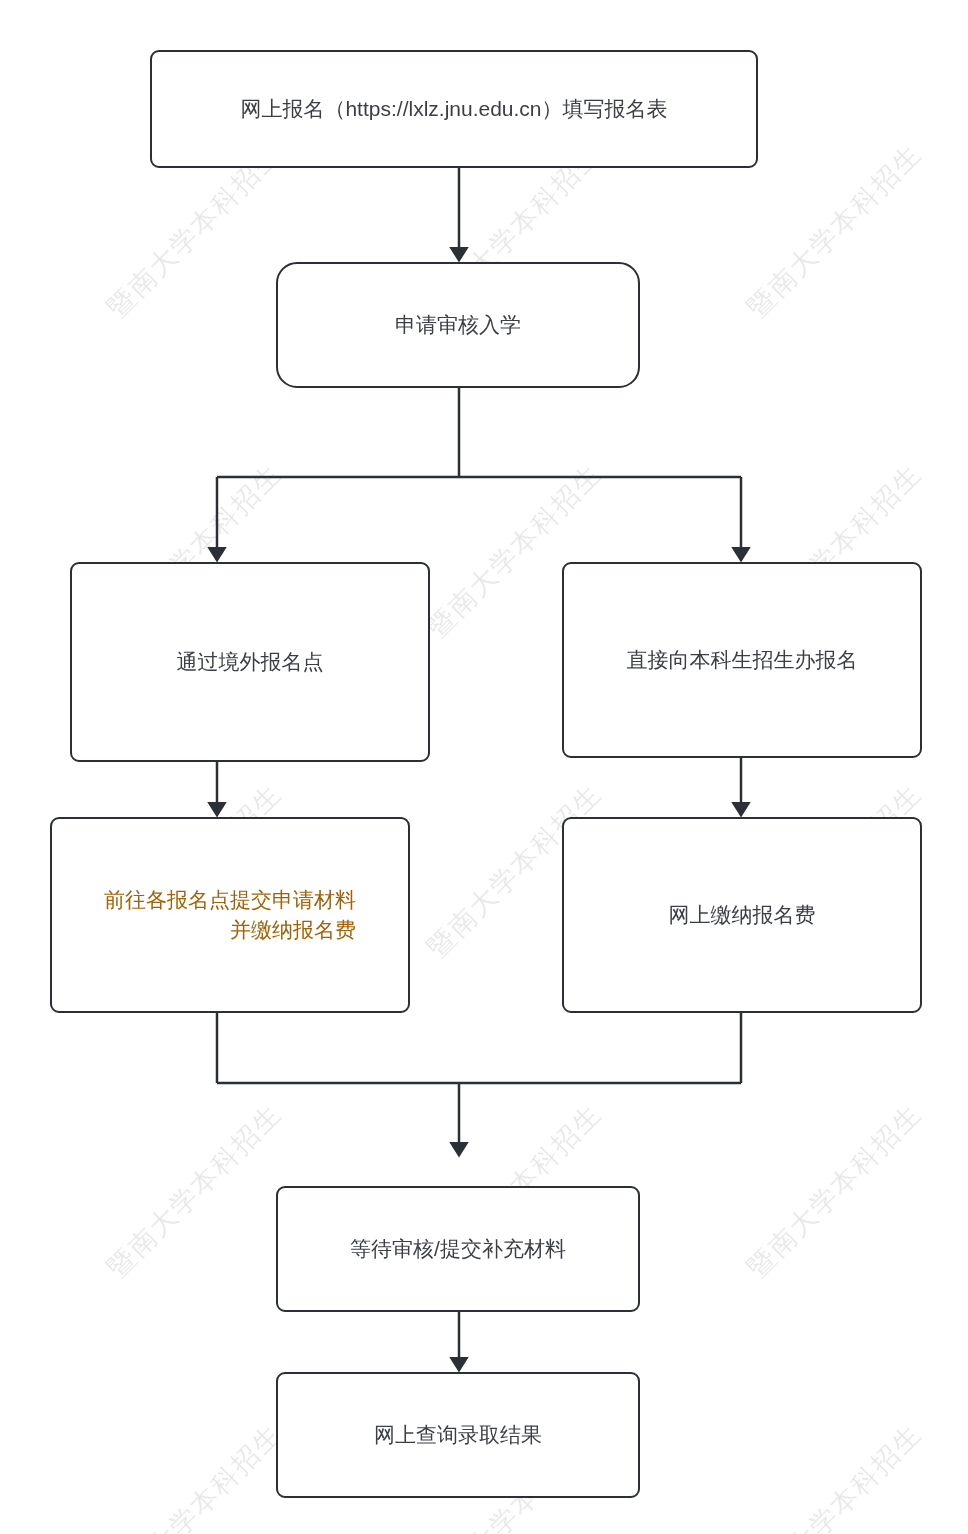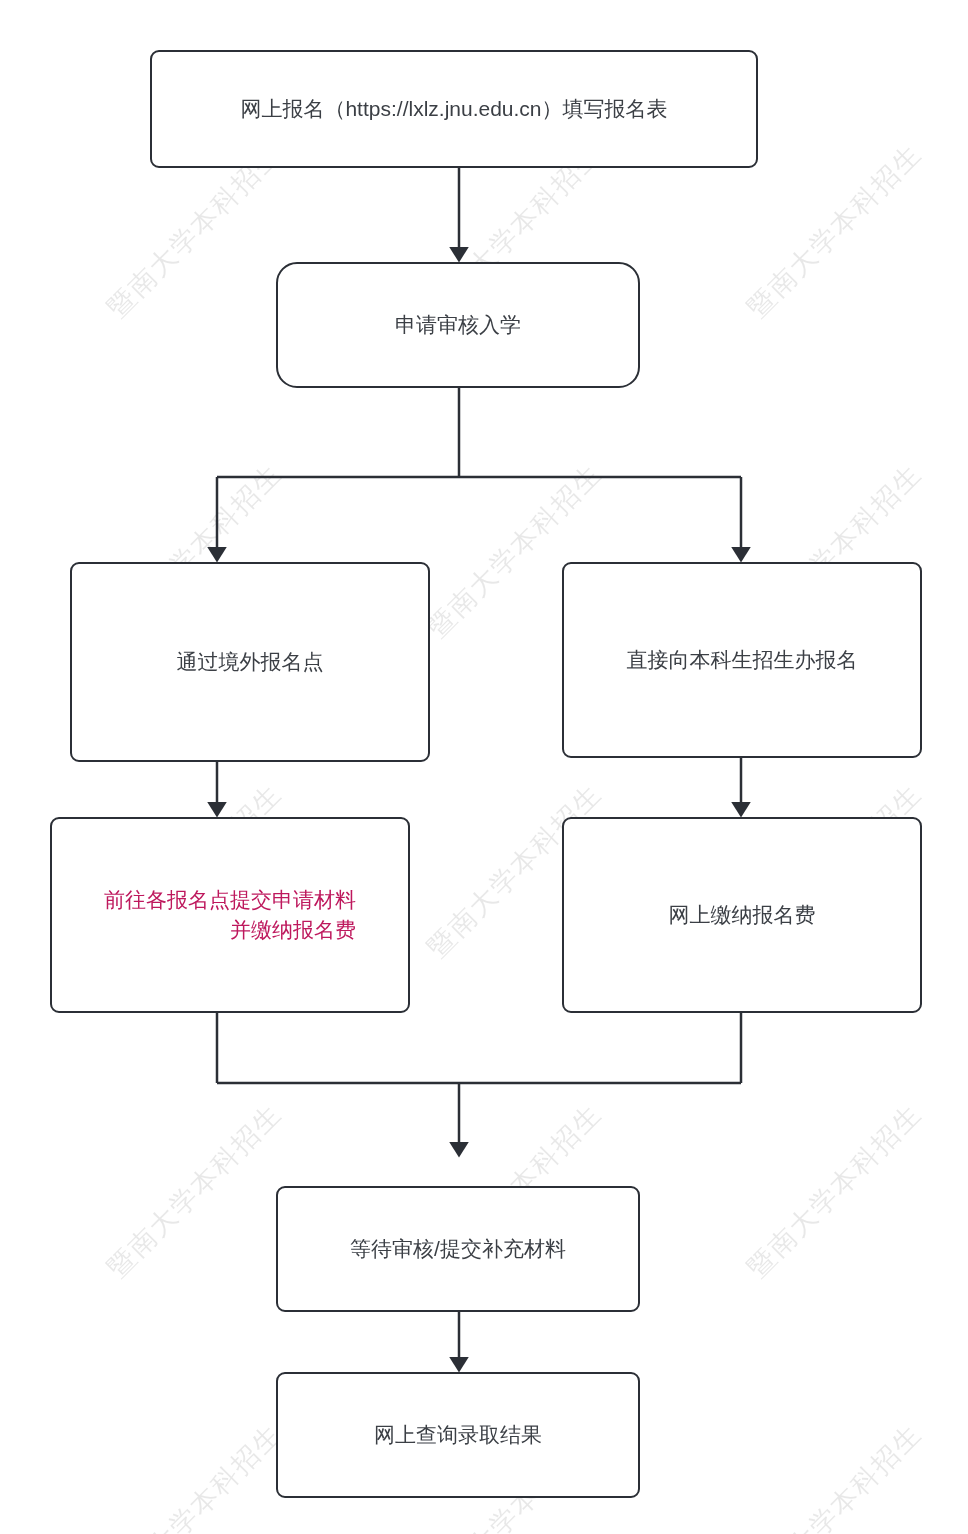--- a/index.html
+++ b/index.html
@@ -125,21 +125,21 @@
       <div class="node" style="left: 276px; top: 262px; width: 364px; height: 126px; border-color: rgb(43, 47, 54); border-radius: 21px;">
         <div class="node-label" style="color: rgb(59, 63, 69);">申请审核入学</div>
       </div>
       <div class="node" style="left: 50px; top: 562px; width: 360px; height: 200px; border-color: rgb(43, 47, 54); margin-left: 20px;">
         <div class="node-label" style="color: rgb(59, 63, 69);">通过境外报名点</div>
       </div>
       <div class="node" style="left: 562px; top: 562px; width: 360px; height: 196px; border-color: rgb(43, 47, 54); font-family: Liberation Serif, serif;">
         <div class="node-label" style="color: rgb(59, 63, 69);">直接向本科生招生办报名</div>
       </div>
       <div class="node" style="left: 50px; top: 817px; width: 360px; height: 196px; border-color: rgb(43, 47, 54);">
-        <div class="node-label" style="color: #be185d;">前往各报名点提交申请材料
+        <div class="node-label" style="color: #a16207;">前往各报名点提交申请材料
 并缴纳报名费</div>
       </div>
       <div class="node" style="left: 562px; top: 817px; width: 360px; height: 196px; border-color: rgb(43, 47, 54);">
         <div class="node-label" style="color: rgb(59, 63, 69);">网上缴纳报名费</div>
       </div>
       <div class="node" style="left: 276px; top: 1186px; width: 364px; height: 126px; border-color: rgb(43, 47, 54);">
         <div class="node-label" style="color: rgb(59, 63, 69);">等待审核/提交补充材料</div>
       </div>
       <div class="node" style="left: 276px; top: 1372px; width: 364px; height: 126px; border-color: rgb(43, 47, 54);">
         <div class="node-label" style="color: rgb(59, 63, 69);">网上查询录取结果</div>

